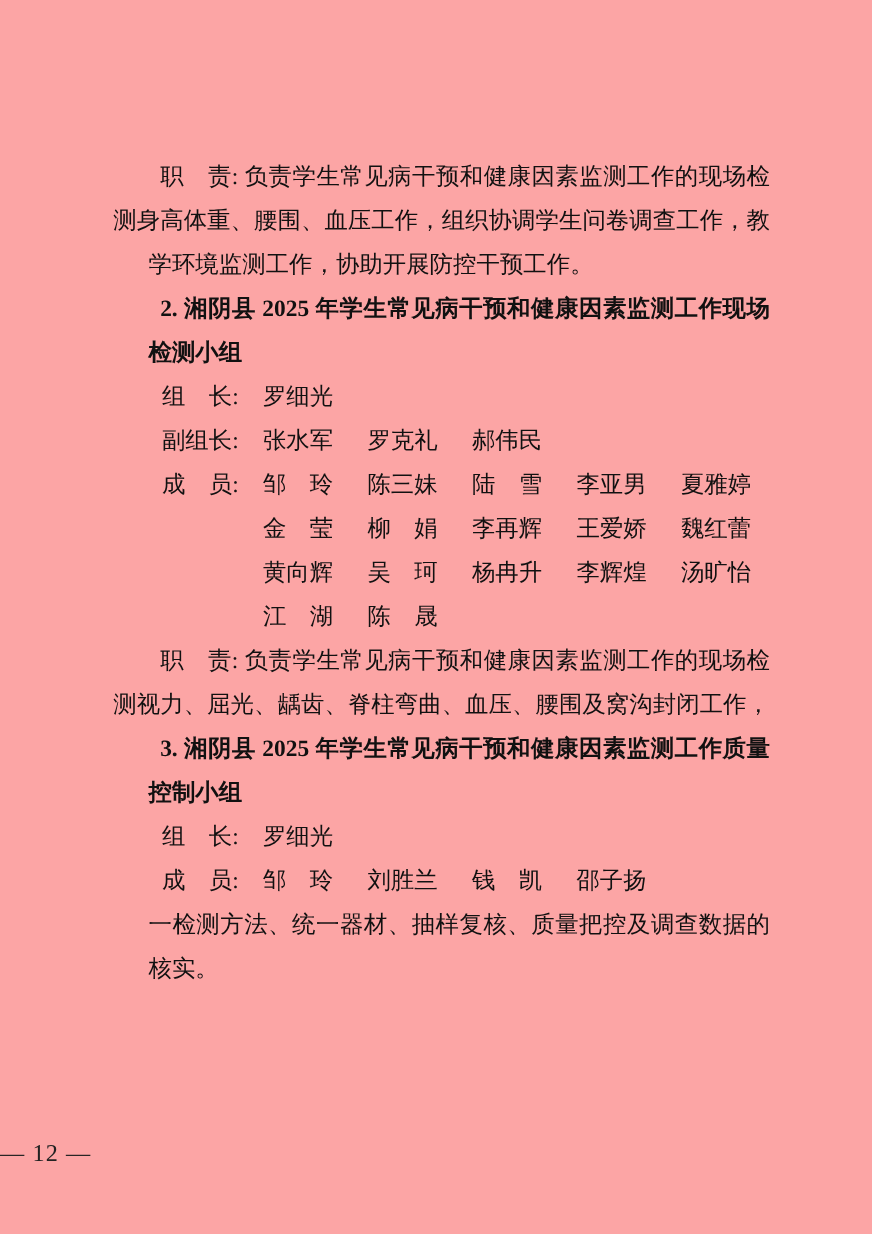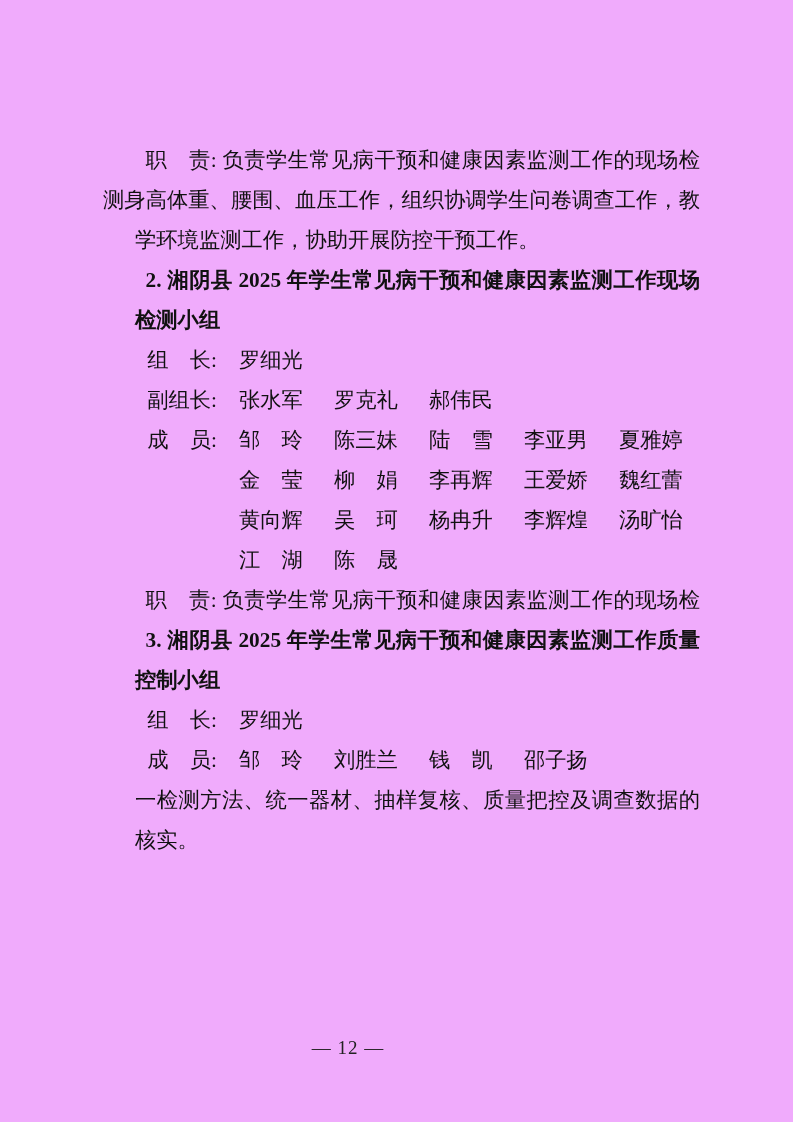--- a/index.html
+++ b/index.html
@@ -1,42 +1,42 @@
 <!DOCTYPE html>
 <html><head>
 <meta charset="utf-8">
 <style>
   html,body{margin:0;padding:0;}
   body{
     width:793px;height:1122px;background:#ffffff;color:#111;
     font-family:"Liberation Serif","DejaVu Serif",serif;
     position:relative;overflow:hidden;
   }
-  .page{position:absolute;inset:0;background:#f0abfc;}
+  .page{position:absolute;inset:0;background:#fca5a5;}
   .content{
     position:absolute;left:103px;top:140px;width:597px;
     font-size:21.3px;line-height:40px;
   }
   .line{
     text-align:justify;text-align-last:justify;
     min-height:40px;
   }
   .line.end{text-align-last:left;margin-left:32px;}
   .indent{text-indent:2em;}
   .bold{font-weight:bold;}
   .role-row{display:flex;margin-left:40px;}
   .role-label{flex:0 0 74px;white-space:pre;text-align:right;}
   .role-names{
     flex:1;margin-left:22px;display:flex;flex-wrap:wrap;
     column-gap:31px;align-content:flex-start;
   }
   .member-name{flex:0 0 64px;white-space:pre;}
   .footer{
     position:absolute;top:1036px;left:0;width:696px;
-    text-align:center;font-size:19px;line-height:24px;color:#222;
+    text-align:left;font-size:22px;line-height:24px;color:#222;
     letter-spacing:1px;
   }
 </style>
 </head>
 <body>
 
 <div class="page">
   <div class="content">
 
     <div>
@@ -84,20 +84,21 @@
         <span class="member-name">杨冉升</span>
         <span class="member-name">李辉煌</span>
         <span class="member-name">汤旷怡</span>
         <span class="member-name">江　湖</span>
         <span class="member-name">陈　晟</span>
       </span>
     </div>
 
     <div>
       <div class="line indent">职　责: 负责学生常见病干预和健康因素监测工作的现场检</div>
+      <div class="line">测视力、屈光、龋齿、脊柱弯曲、血压、腰围及窝沟封闭工作，</div>
     </div>
 
     <div>
       <div class="line indent bold">3. 湘阴县 2025 年学生常见病干预和健康因素监测工作质量</div>
       <div class="line end bold">控制小组</div>
     </div>
 
     <div class="role-row">
       <span class="role-label">组　长:</span>
       <span class="role-names">

